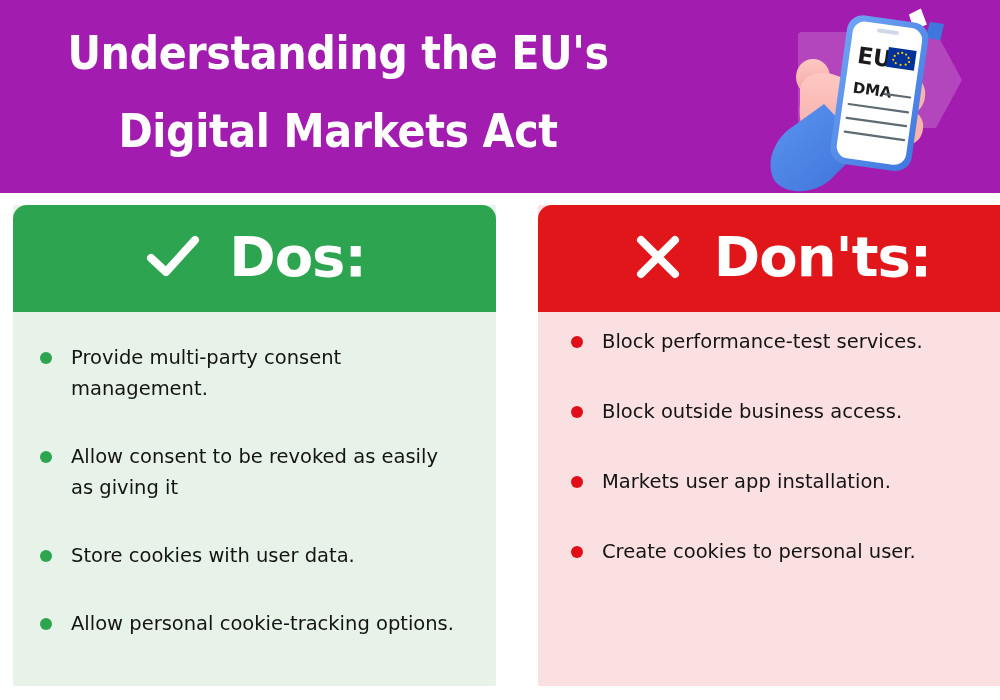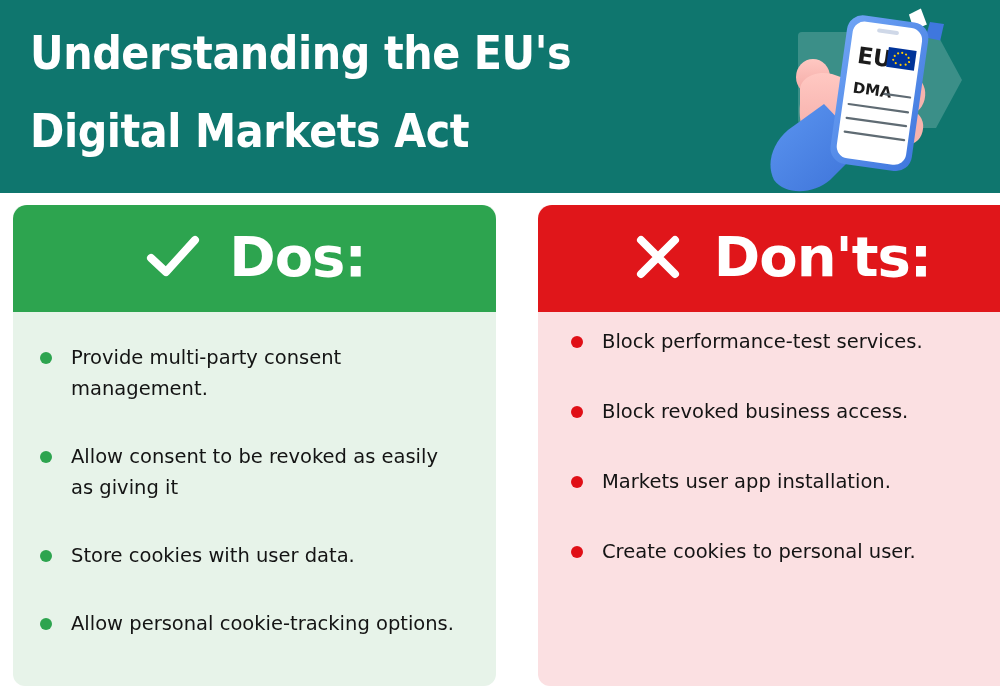--- a/index.html
+++ b/index.html
@@ -20,22 +20,23 @@
     background: #ffffff;
   }
 
   
   .banner {
     position: absolute;
     left: 0;
     top: 0;
     width: 1000px;
     height: 193px;
-    background: #0f766e;
+    background: #a21caf;
     overflow: hidden;
+    text-align: center;
   }
   .banner-title {
     position: absolute;
     left: 30px;
     top: 14px;
     width: 700px;
     color: #ffffff;
     font-family: "DejaVu Sans", sans-serif;
     font-weight: bold;
     font-size: 47px;
@@ -56,21 +57,21 @@
     height: 190px;
   }
   .illus svg { display: block; }
 
   
   .card {
     position: absolute;
     top: 205px;
     width: 483px;
     height: 481px;
-    border-radius: 12px;
+    border-radius: 2px;
     overflow: hidden;
   }
   .card.dos  { left: 13px;  background: #e7f3e9; }
   .card.donts{ left: 538px; background: #fbe0e2; }
 
   .card-head {
     position: relative;
     height: 107px;
     border-radius: 14px 14px 0 0;
     display: flex;
@@ -267,21 +268,21 @@
       </div>
     </div>
 
     <ul class="items">
       <li>
         <span class="bullet"></span>
         <span class="item-text">Block performance-test services.</span>
       </li>
       <li>
         <span class="bullet"></span>
-        <span class="item-text">Block revoked business access.</span>
+        <span class="item-text">Block outside business access.</span>
       </li>
       <li>
         <span class="bullet"></span>
         <span class="item-text">Markets user app installation.</span>
       </li>
       <li>
         <span class="bullet"></span>
         <span class="item-text">Create cookies to personal user.</span>
       </li>
     </ul>

